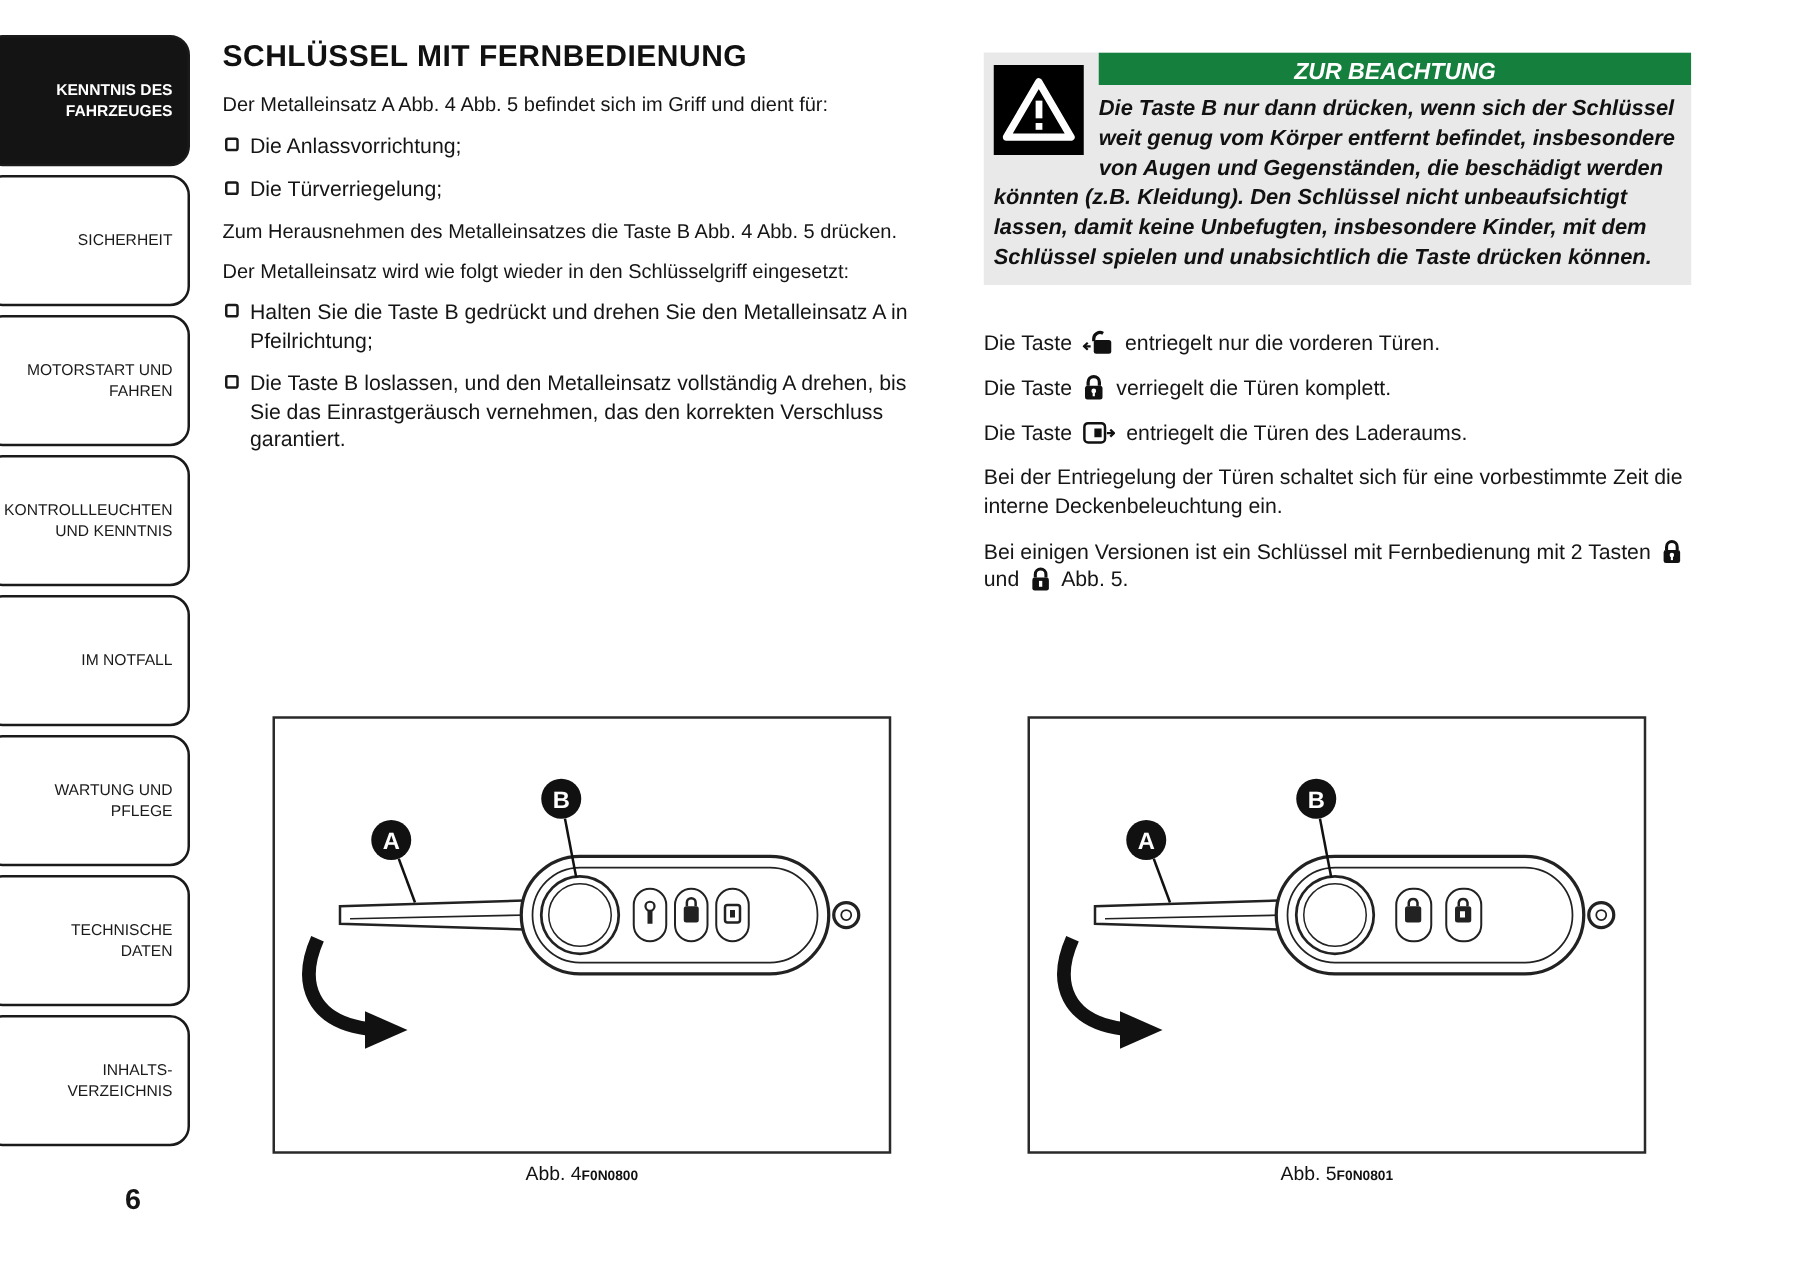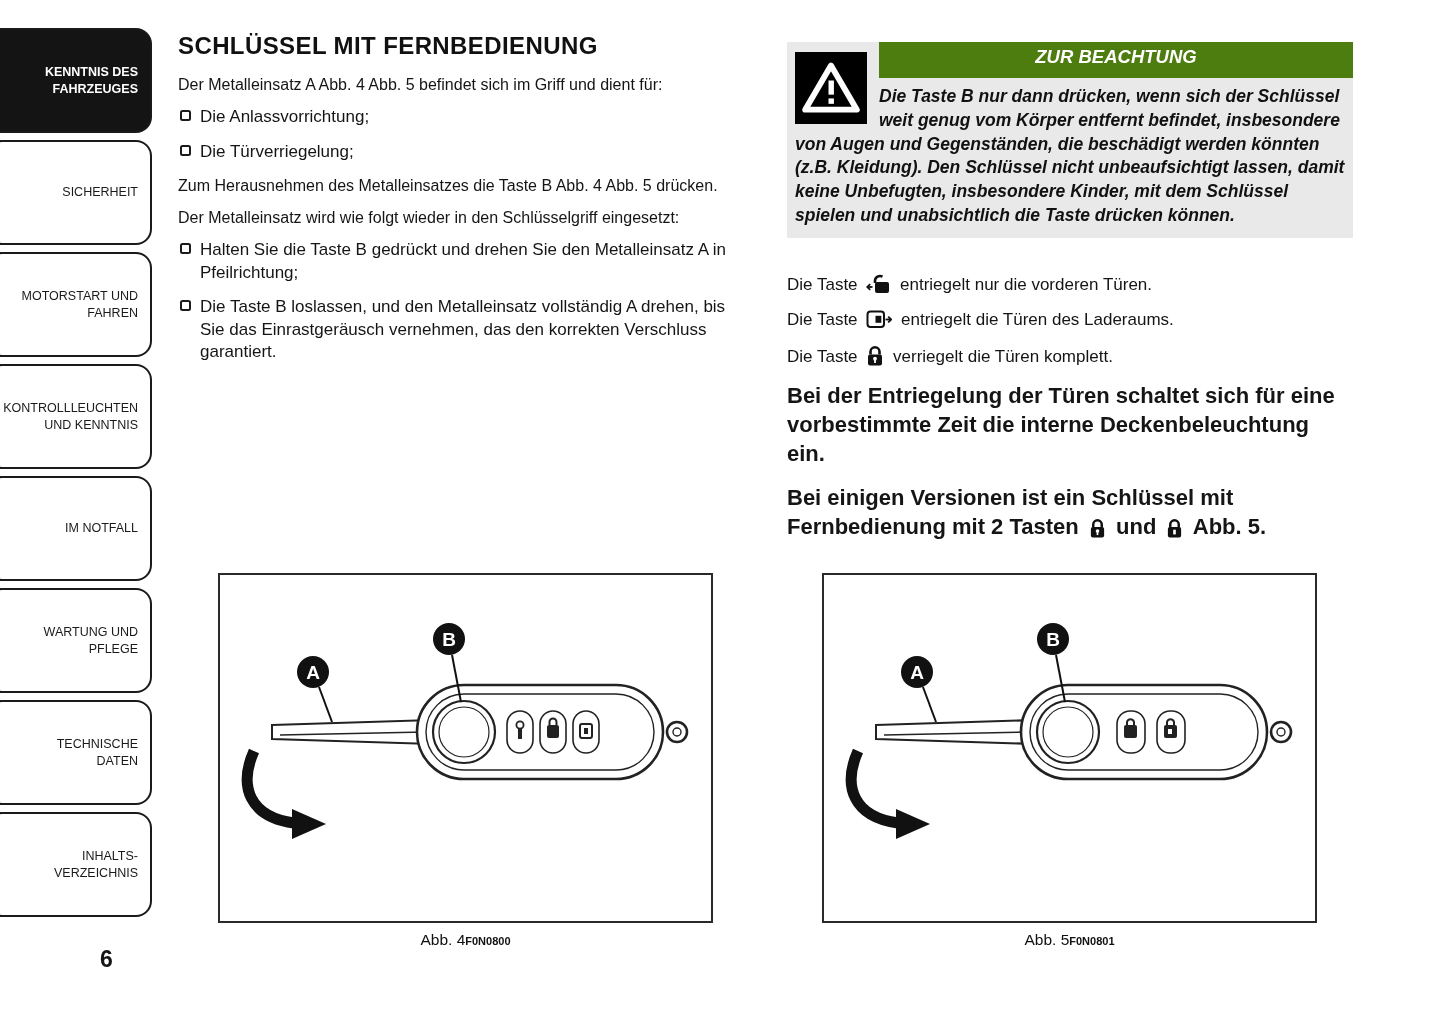--- a/index.html
+++ b/index.html
@@ -40,28 +40,28 @@
 
   
   .right-col { position: absolute; left: 787px; top: 42px; width: 566px; }
   .warnbox { background: #e9e9e9; overflow: hidden; padding-bottom: 10px; margin-bottom: 36px; }
   .warn-icon {
     float: left; width: 72px; height: 72px; background: #000;
     margin: 10px 12px 4px 8px;
     display: flex; align-items: center; justify-content: center;
   }
   .warn-header {
-    margin-left: 92px; height: 36px; background: #4d7c0f;
+    margin-left: 92px; height: 26px; background: #15803d;
     color: #fff; font-style: italic; font-weight: bold; font-size: 18.5px;
     text-align: center; line-height: 29px; margin-bottom: 7px;
   }
   .warn-text { padding: 0 8px; font-weight: bold; font-style: italic; font-size: 17.5px; line-height: 1.36; color: #111; }
 
   .icon-line { font-size: 17px; line-height: 1.32; margin-bottom: 13px; }
-  .rpara { font-size: 22px; line-height: 1.32; margin-bottom: 15px; font-weight: bold; }
+  .rpara { font-size: 17px; line-height: 1.32; margin-bottom: 15px; }
   .inline-icon { display: inline-block; vertical-align: -4px; margin: 0 4px; }
 
   
   .figure { position: absolute; top: 573px; }
   .fig1 { left: 218px; }
   .fig2 { left: 822px; }
   .fig-box { width: 495px; height: 350px; border: 2px solid #2a2a2a; background: #fff; }
   .fig-caption-row { display: flex; justify-content: center; align-items: baseline; width: 495px; margin-top: 8px; padding: 0 4px; }
   .fig-caption { font-size: 15.5px; color: #111; }
   .fig-code { font-size: 11px; font-weight: bold; color: #111; }
@@ -147,38 +147,38 @@
         <rect x="9" y="8" width="14" height="11" rx="2" fill="#111"></rect>
         <path d="M9,9 V7 a5,5 0 0 1 7.5,-4.3" fill="none" stroke="#111" stroke-width="2.6"></path>
         <path d="M1.5,13 h5" stroke="#111" stroke-width="1.8" fill="none"></path>
         <path d="M4.2,10.2 L1.2,13 l3,2.8" stroke="#111" stroke-width="1.8" fill="none"></path>
       </svg>
       <span>entriegelt nur die vorderen Türen.</span>
     </div>
 
     <div class="icon-line">
       <span>Die Taste</span>
+      <svg class="inline-icon" width="18" height="21" viewBox="0 0 18 21">
+        <path d="M4.5,9.5 V6.8 a4.5,4.5 0 0 1 9,0 V9.5" fill="none" stroke="#111" stroke-width="2.6"></path>
+        <rect x="2" y="9.5" width="14" height="11" rx="2" fill="#111"></rect>
+        <circle cx="9" cy="13.7" r="1.9" fill="#fff"></circle>
+        <rect x="8.1" y="14.4" width="1.8" height="3.6" fill="#fff"></rect>
+      </svg>
+      <span>verriegelt die Türen komplett.</span>
+    </div>
+
+    <div class="icon-line">
+      <span>Die Taste</span>
       <svg class="inline-icon" width="26" height="20" viewBox="0 0 26 20">
         <rect x="1.5" y="2.5" width="16.5" height="15.5" rx="3" fill="none" stroke="#111" stroke-width="2"></rect>
         <rect x="9.5" y="6.8" width="5.8" height="7" fill="#111"></rect>
         <path d="M19.5,10.5 h5" stroke="#111" stroke-width="1.8" fill="none"></path>
         <path d="M22.2,7.7 L25.2,10.5 l-3,2.8" stroke="#111" stroke-width="1.8" fill="none"></path>
       </svg>
       <span>entriegelt die Türen des Laderaums.</span>
-    </div>
-
-    <div class="icon-line">
-      <span>Die Taste</span>
-      <svg class="inline-icon" width="18" height="21" viewBox="0 0 18 21">
-        <path d="M4.5,9.5 V6.8 a4.5,4.5 0 0 1 9,0 V9.5" fill="none" stroke="#111" stroke-width="2.6"></path>
-        <rect x="2" y="9.5" width="14" height="11" rx="2" fill="#111"></rect>
-        <circle cx="9" cy="13.7" r="1.9" fill="#fff"></circle>
-        <rect x="8.1" y="14.4" width="1.8" height="3.6" fill="#fff"></rect>
-      </svg>
-      <span>verriegelt die Türen komplett.</span>
     </div>
 
     <p class="rpara">Bei der Entriegelung der Türen schaltet sich für eine vorbestimmte Zeit die interne Deckenbeleuchtung ein.</p>
 
     <p class="rpara">
       <span>Bei einigen Versionen ist ein Schlüssel mit Fernbedienung mit 2 Tasten</span>
       <svg class="inline-icon" width="17" height="20" viewBox="0 0 18 21">
         <path d="M4.5,9.5 V6.8 a4.5,4.5 0 0 1 9,0 V9.5" fill="none" stroke="#111" stroke-width="2.6"></path>
         <rect x="2" y="9.5" width="14" height="11" rx="2" fill="#111"></rect>
         <circle cx="9" cy="13.7" r="1.9" fill="#fff"></circle>

